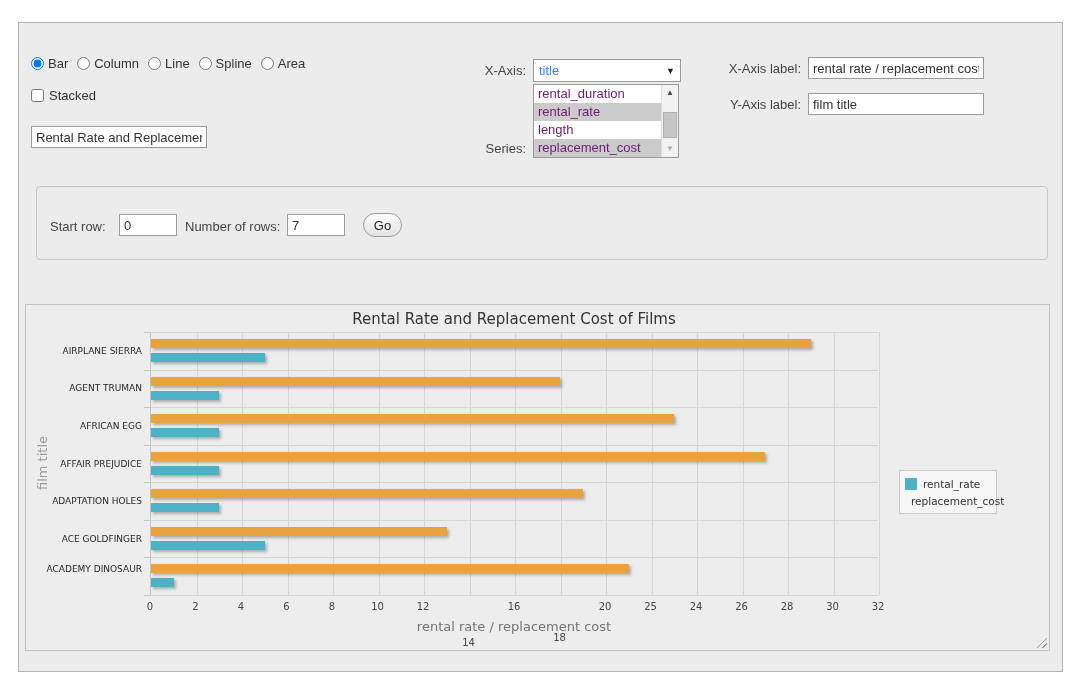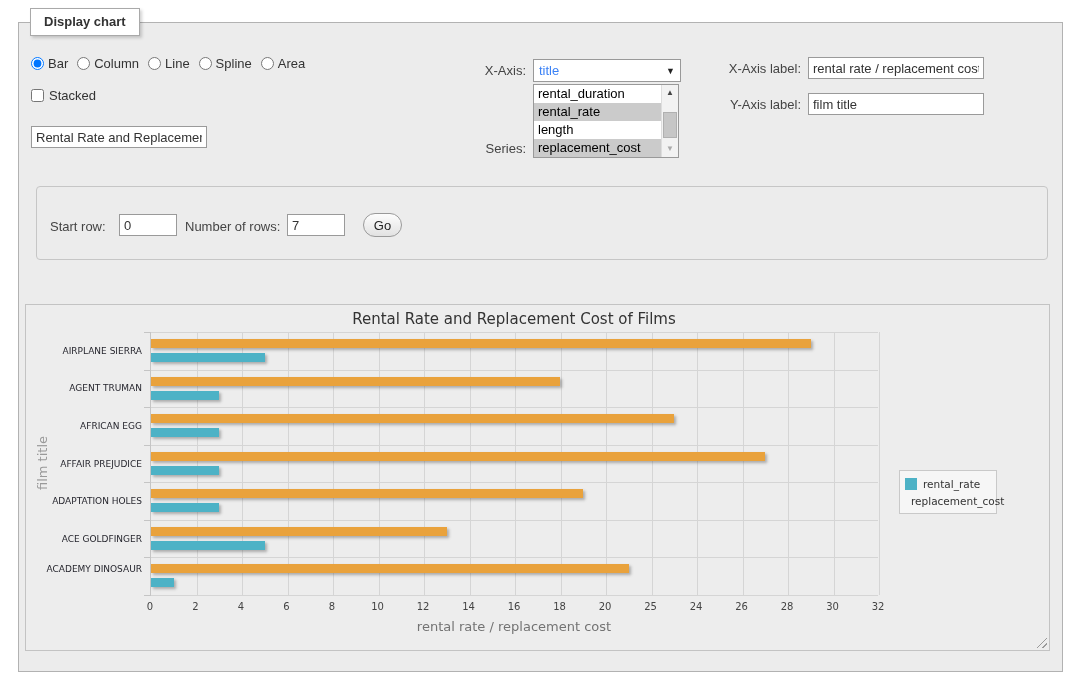--- a/index.html
+++ b/index.html
@@ -32,21 +32,21 @@
   .ylabel-lbl  { left:690px; top:74px;  width:92px; }
 
   .select { position:absolute; left:514px; top:36px; width:148px; height:23px; background:#fff;
     border:1px solid #999; display:flex; align-items:center; padding:0 5px; }
   .select .sel-val { flex:1; font-size:13px; color:#3b82f6; }
   .sel-arrow { font-size:9px; color:#222; }
 
   .multiselect { position:absolute; left:514px; top:61px; width:146px; height:74px;
     background:#fff; border:1px solid #999; display:flex; }
   .ms-options { flex:1; overflow:hidden; }
-  .ms-opt { height:18px; line-height:18px; padding-left:4px; font-size:13px; color:#000000;
+  .ms-opt { height:18px; line-height:18px; padding-left:4px; font-size:13px; color:#701a75;
     white-space:nowrap; }
   .ms-opt.sel { background:#CBCBCB; }
   .ms-scrollbar { width:17px; background:#F2F2F2; position:relative;
     border-left:1px solid #ddd; }
   .ms-up,.ms-down { position:absolute; left:0; width:16px; height:16px; text-align:center;
     line-height:16px; font-size:8px; background:#F2F2F2; }
   .ms-up { top:0; color:#444; }
   .ms-down { bottom:0; color:#aaa; }
   .ms-thumb { position:absolute; left:1px; top:27px; width:14px; height:26px;
     background:#C6C6C6; border:1px solid #b0b0b0; }
@@ -94,21 +94,20 @@
   .legend-label { font-size:10.5px; color:#333; white-space:nowrap; }
   .resize-handle { position:absolute; right:2px; bottom:2px; width:11px; height:11px;
     background:repeating-linear-gradient(135deg,#9a9a9a 0 1px,transparent 1px 4px);
     clip-path:polygon(100% 0,100% 100%,0 100%); cursor:nwse-resize; }
 </style>
 </head>
 <body>
 
 <div class="page">
   <div class="fieldset">
-    <div class="legend-tab">Display chart</div>
 
     <div class="radio-row" id="radio-group">
         <label class="radio-item">
           <input type="radio" name="ctype" checked="" style="">
           <span>Bar</span>
         </label>
         <label class="radio-item">
           <input type="radio" name="ctype" style="">
           <span>Column</span>
         </label>
@@ -229,23 +228,23 @@
           <div class="cat-label" style="left: -2px; top: 259px; position: absolute;">ACADEMY DINOSAUR</div>
         </div>
       <div id="x-ticks">
           <div class="x-tick-label" style="left: 124px;">0</div>
           <div class="x-tick-label" style="left: 169.5px;">2</div>
           <div class="x-tick-label" style="left: 215px;">4</div>
           <div class="x-tick-label" style="left: 260.5px;">6</div>
           <div class="x-tick-label" style="left: 306px;">8</div>
           <div class="x-tick-label" style="left: 351.5px;">10</div>
           <div class="x-tick-label" style="left: 397px;">12</div>
-          <div class="x-tick-label" style="left: 442.5px;">14</div>
+          <div class="x-tick-label" style="left: 442.5px; margin-top: 36px;">14</div>
           <div class="x-tick-label" style="left: 488px;">16</div>
-          <div class="x-tick-label" style="left: 533.5px;">18</div>
+          <div class="x-tick-label" style="left: 533.5px; margin-top: 31px;">18</div>
           <div class="x-tick-label" style="left: 579px;">20</div>
           <div class="x-tick-label" style="left: 624.5px;">25</div>
           <div class="x-tick-label" style="left: 670px;">24</div>
           <div class="x-tick-label" style="left: 715.5px;">26</div>
           <div class="x-tick-label" style="left: 761px;">28</div>
           <div class="x-tick-label" style="left: 806.5px;">30</div>
           <div class="x-tick-label" style="left: 852px;">32</div>
         </div>
       <div class="x-axis-title">rental rate / replacement cost</div>
       <div class="legend" id="chart-legend">

